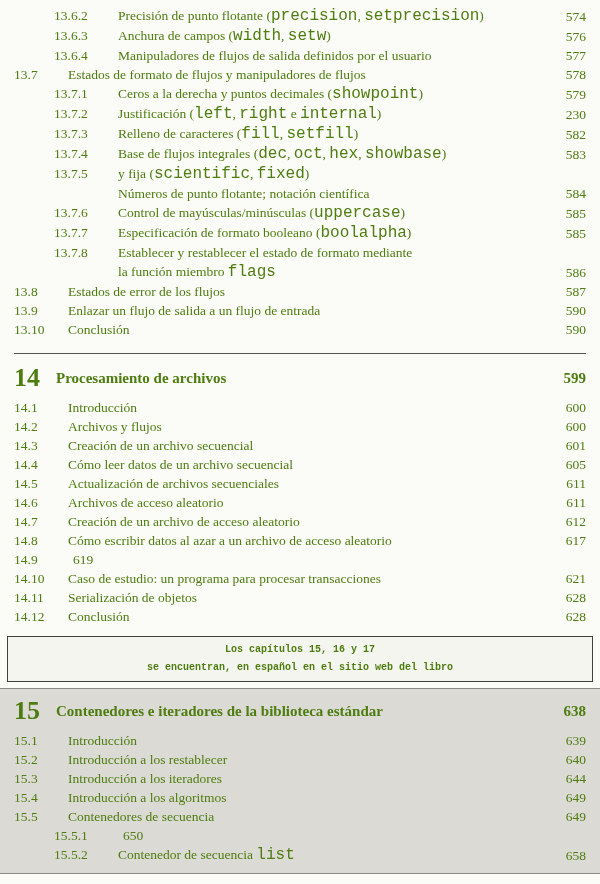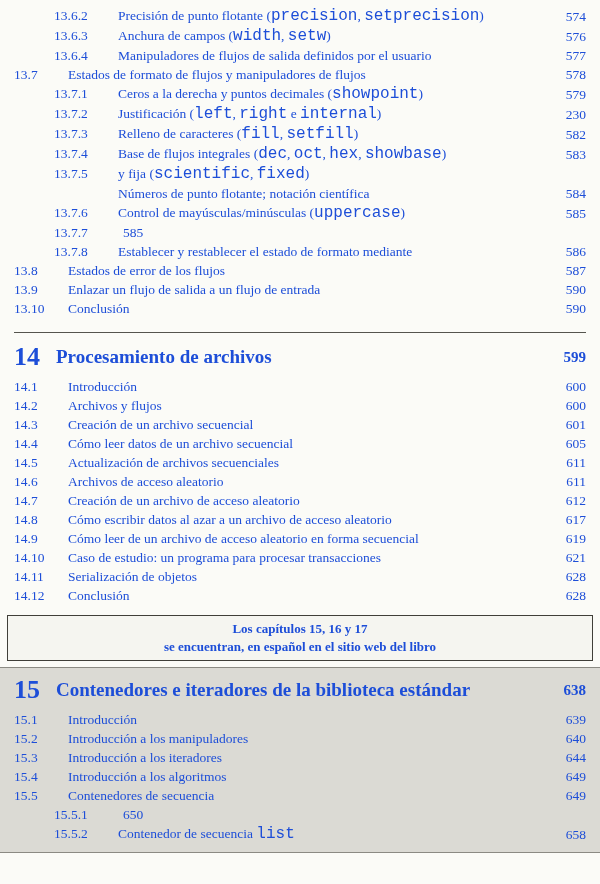--- a/index.html
+++ b/index.html
@@ -4,21 +4,21 @@
 <style>
   html, body { margin: 0; padding: 0; }
   body { background: #9a9a96; }
   * { box-sizing: border-box; }
 
   .page {
     width: 600px;
     height: 884px;
     margin: 0 auto;
     background: #fbfbf7;
-    color: #1d4ed8;
+    color: #4d7c0f;
     font-family: "Liberation Serif", serif;
     padding: 6px 14px 0 14px;
     overflow: hidden;
     position: relative;
   }
 
   
   .entry {
     display: flex;
     align-items: flex-start;
@@ -39,39 +39,40 @@
 
   
   .chapter-heading {
     display: flex;
     align-items: flex-start;
     font-weight: bold;
     line-height: 28px;
     margin-bottom: 6px;
   }
   .ch-num { font-size: 26px; flex: 0 0 42px; }
-  .ch-title { font-size: 19px; flex: 1 1 auto; }
+  .ch-title { font-size: 15px; flex: 1 1 auto; }
   .ch-page { font-size: 15px; flex: 0 0 auto; margin-left: 26px; }
 
   .chapter-block-14 {
     margin-top: 14px;
     border-top: 1px solid #55544e;
     padding-top: 10px;
   }
 
   
   .webnote {
     margin: 10px -7px 0 -7px;
     border: 1px solid #403f39;
     background: #f5f5f0;
     text-align: center;
     font-weight: bold;
-    font-size: 13px;
+    font-size: 10px;
     line-height: 18px;
     padding: 4px 10px;
+    font-family: Liberation Mono, monospace;
   }
 
   
   .shaded {
     margin: 6px -14px 0 -14px;
     background: #dbdad4;
     border-top: 1px solid #8b8a83;
     border-bottom: 1px solid #8b8a83;
     padding: 8px 14px 8px 14px;
   }
@@ -148,26 +149,30 @@
       </div>
       <div class="entry lvl2">
         <span class="num">13.7.6</span>
         <span class="title">
           <span class="tline"><span>Control de mayúsculas/minúsculas (</span><span class="code">uppercase</span><span>)</span></span>
         </span>
         <span class="pg">585</span>
       </div>
       <div class="entry lvl2">
         <span class="num">13.7.7</span>
+        <span class="title">
+          <span class="tline"><span>Especificación de formato booleano (</span><span class="code">boolalpha</span><span>)</span></span>
+        </span>
         <span class="pg">585</span>
       </div>
       <div class="entry lvl2">
         <span class="num">13.7.8</span>
         <span class="title">
           <span class="tline"><span>Establecer y restablecer el estado de formato mediante</span></span>
+          <span class="tline"><span>la función miembro </span><span class="code">flags</span></span>
         </span>
         <span class="pg">586</span>
       </div>
       <div class="entry lvl1">
         <span class="num">13.8</span>
         <span class="title">
           <span class="tline"><span>Estados de error de los flujos</span></span>
         </span>
         <span class="pg">587</span>
       </div>
@@ -245,23 +250,20 @@
         </div>
         <div class="entry lvl1">
           <span class="num">14.8</span>
           <span class="title">
             <span class="tline"><span>Cómo escribir datos al azar a un archivo de acceso aleatorio</span></span>
           </span>
           <span class="pg">617</span>
         </div>
         <div class="entry lvl1">
           <span class="num">14.9</span>
-          <span class="title">
-            <span class="tline"><span>Cómo leer de un archivo de acceso aleatorio en forma secuencial</span></span>
-          </span>
           <span class="pg">619</span>
         </div>
         <div class="entry lvl1">
           <span class="num">14.10</span>
           <span class="title">
             <span class="tline"><span>Caso de estudio: un programa para procesar transacciones</span></span>
           </span>
           <span class="pg">621</span>
         </div>
         <div class="entry lvl1">
@@ -296,21 +298,21 @@
         <div class="entry lvl1">
           <span class="num">15.1</span>
           <span class="title">
             <span class="tline"><span>Introducción</span></span>
           </span>
           <span class="pg">639</span>
         </div>
         <div class="entry lvl1">
           <span class="num">15.2</span>
           <span class="title">
-            <span class="tline"><span>Introducción a los manipuladores</span></span>
+            <span class="tline"><span>Introducción a los restablecer</span></span>
           </span>
           <span class="pg">640</span>
         </div>
         <div class="entry lvl1">
           <span class="num">15.3</span>
           <span class="title">
             <span class="tline"><span>Introducción a los iteradores</span></span>
           </span>
           <span class="pg">644</span>
         </div>

